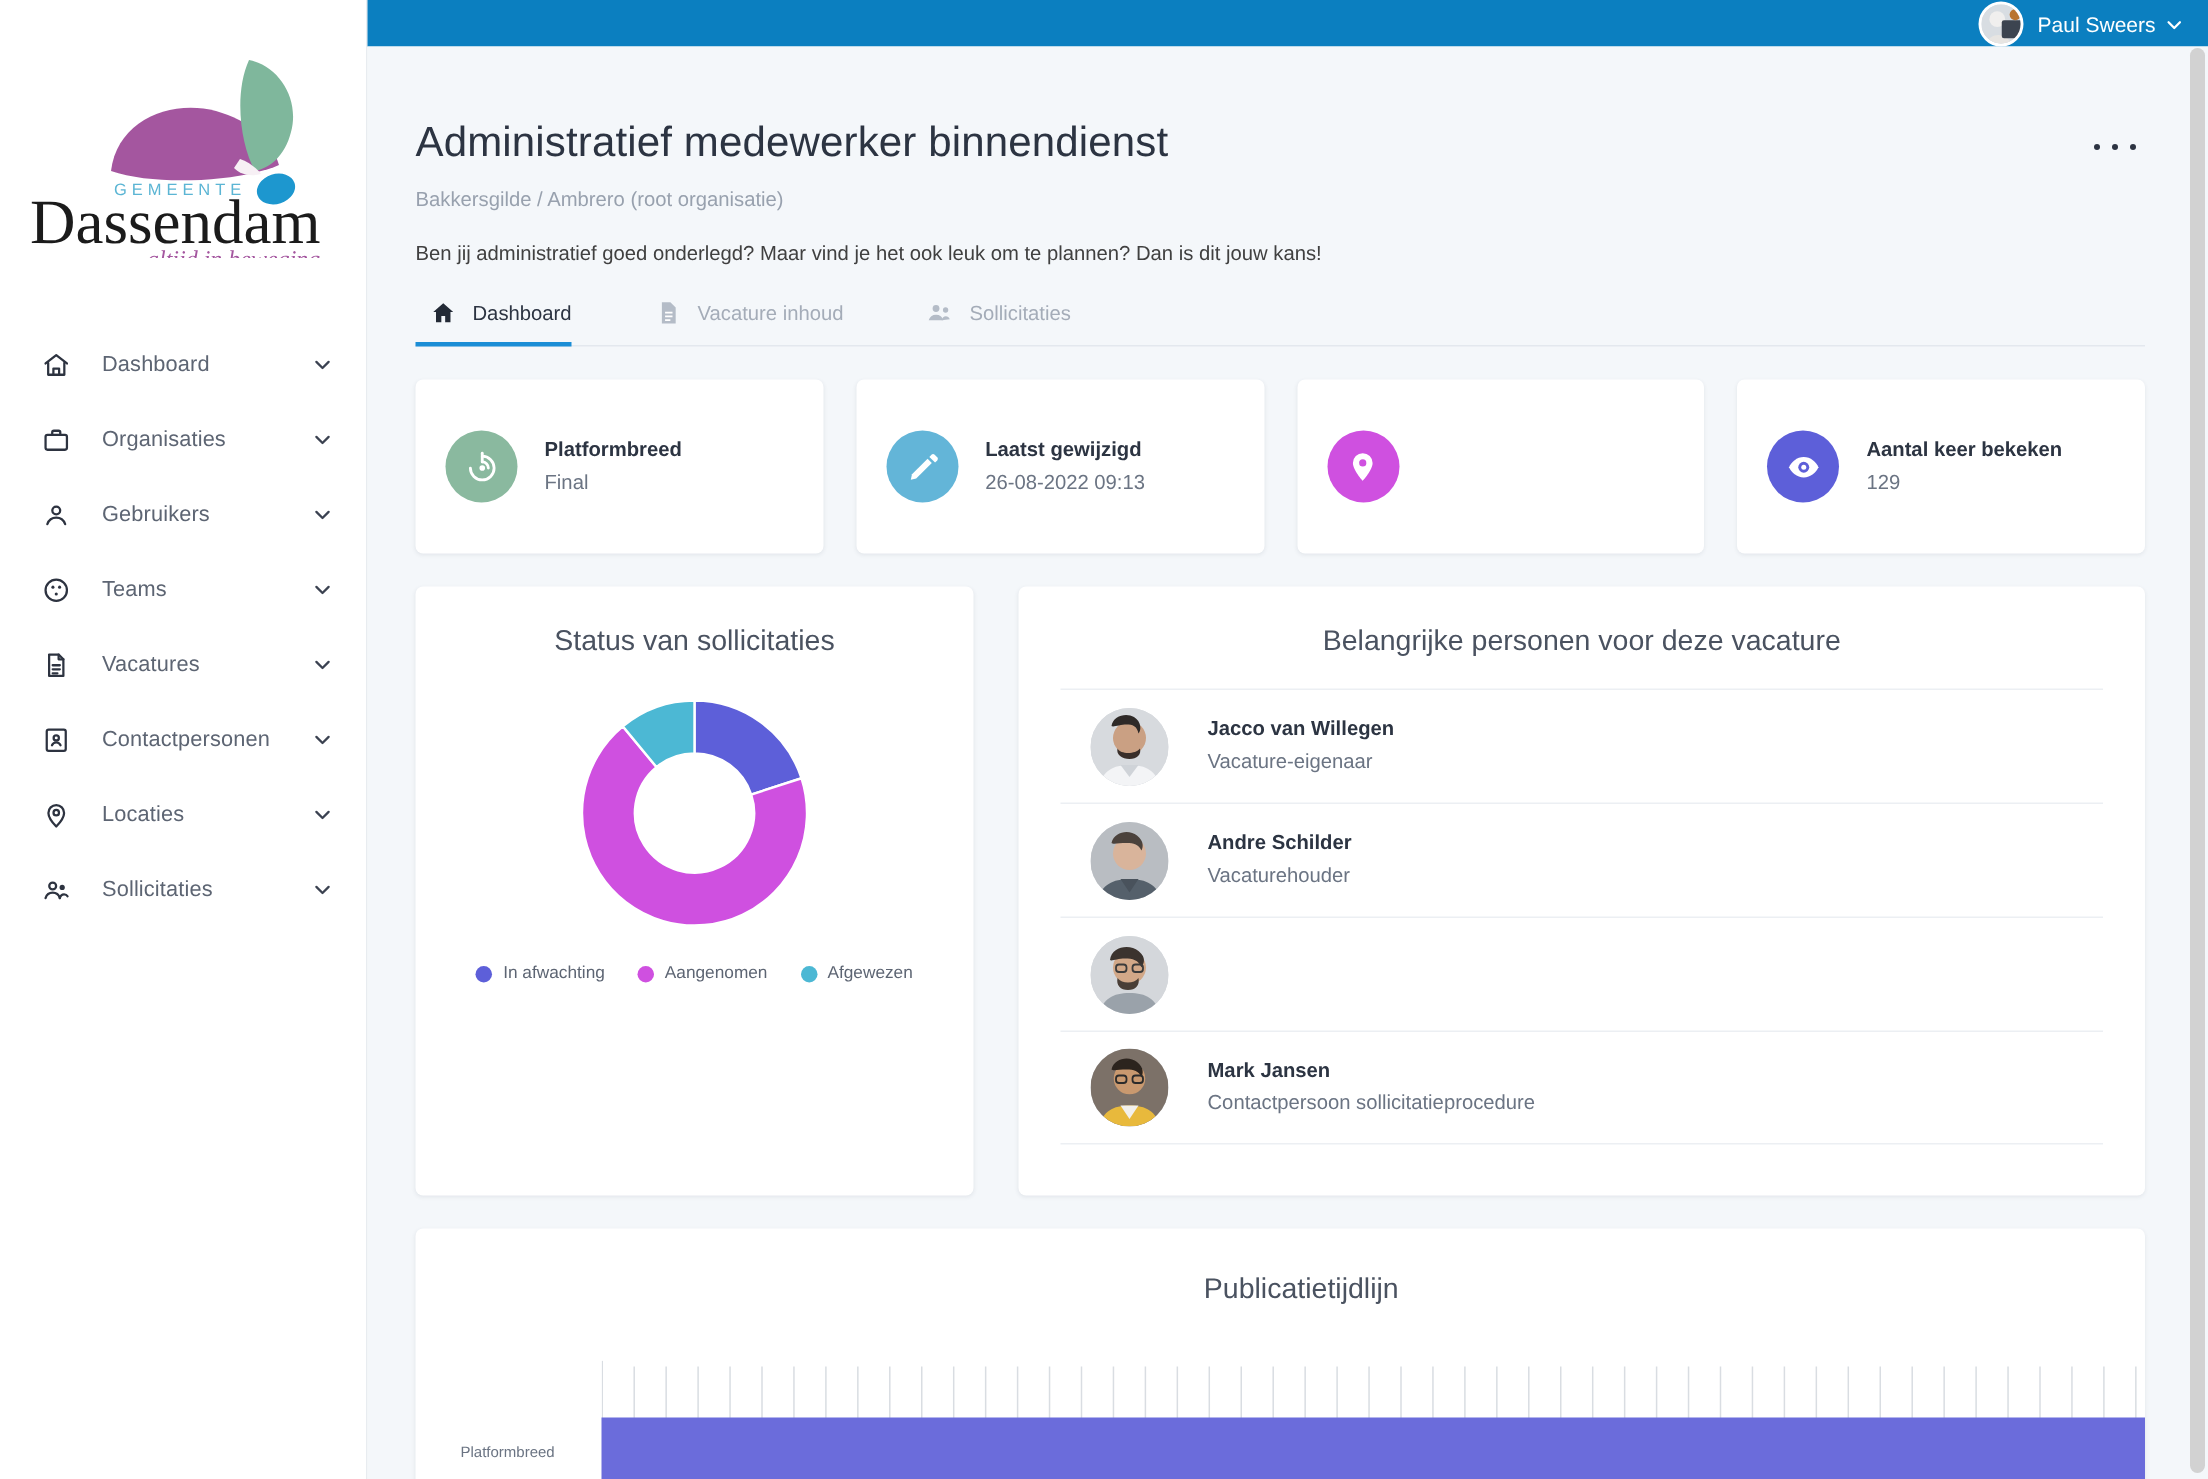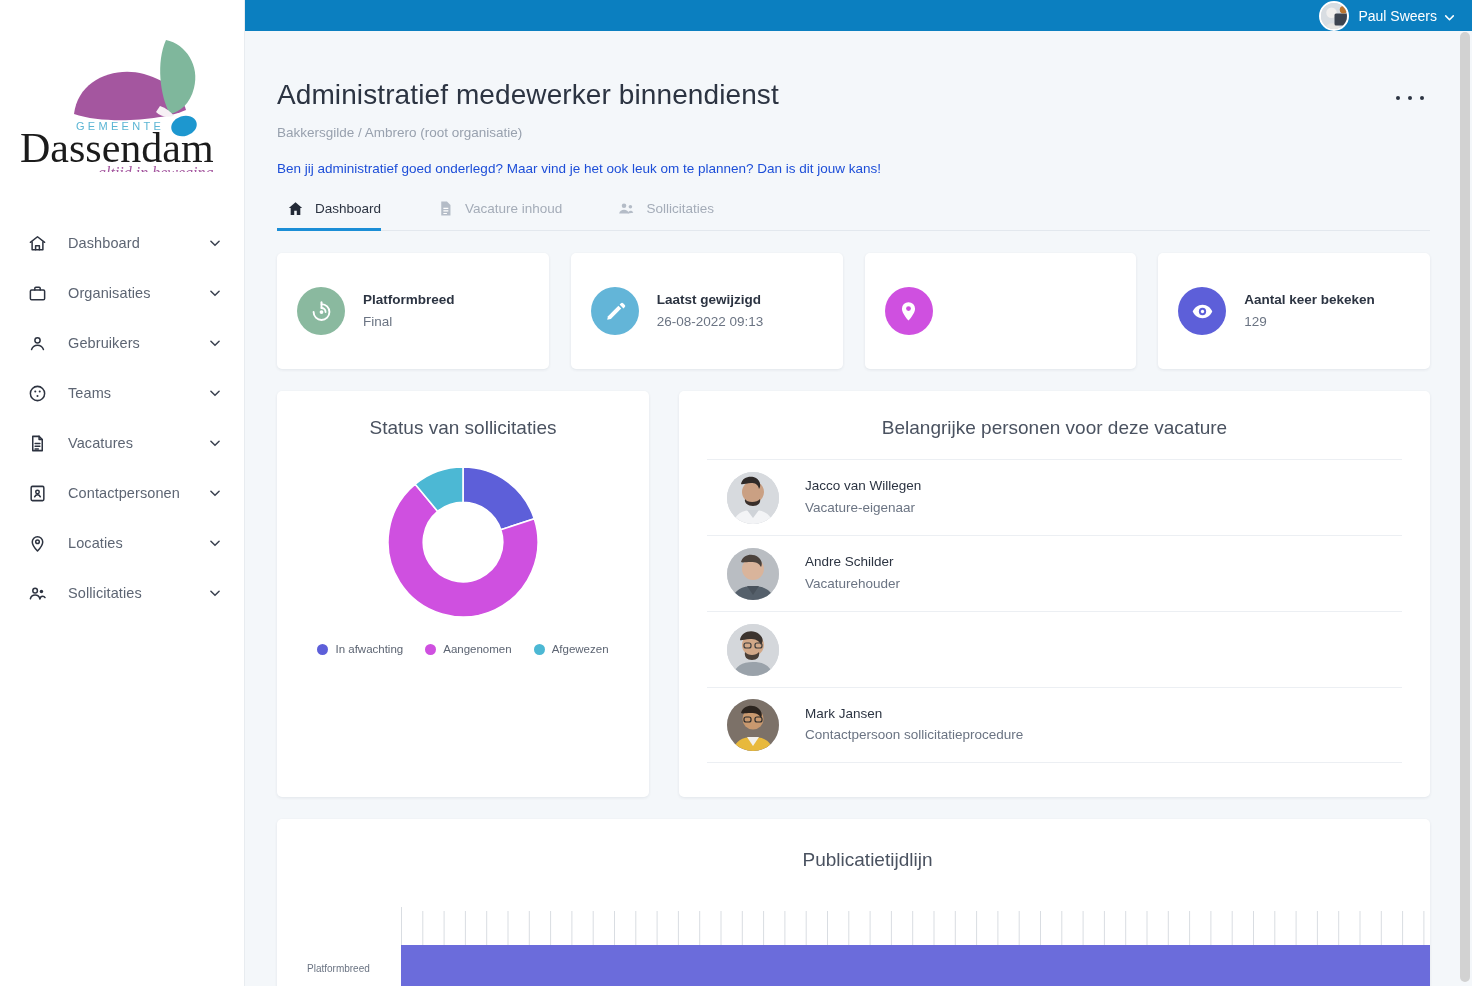--- a/index.html
+++ b/index.html
@@ -79,21 +79,21 @@
   .page-title {
     font-size: 28px; font-weight: 400; color: #2c3442;
     letter-spacing: .1px;
   }
   .breadcrumb {
     margin-top: 14px;
     font-size: 13.5px; color: #98a1ae;
   }
   .page-desc {
     margin-top: 21px;
-    font-size: 13.5px; color: #1d4ed8;
+    font-size: 13.5px; color: #404040;
   }
   .kebab {
     position: absolute; right: 6px; top: 58px;
     width: 28px; height: 18px;
     display: flex; align-items: center; justify-content: space-between;
     cursor: pointer;
   }
   .kebab i { width: 4px; height: 4px; border-radius: 50%; background: #2c3442; display: block; }
 
   
@@ -176,21 +176,21 @@
     cursor: pointer;
   }
   .person:last-child { border-bottom: 1px solid #eceff3; }
   .p-avatar {
     width: 52px; height: 52px; border-radius: 50%;
     flex: 0 0 52px;
     overflow: hidden; position: relative;
     background: #d3d7dc;
     margin-left: 20px; margin-right: 26px;
   }
-  .p-name { font-size: 13.5px; font-weight: normal; color: #2c3442; line-height: 1.6; }
+  .p-name { font-size: 13.5px; font-weight: bold; color: #2c3442; line-height: 1.6; }
   .p-role { font-size: 13.5px; color: #6b7483; line-height: 1.7; }
 
   
   .panel-timeline {
     margin-top: 22px;
     background: #ffffff;
     border-radius: 5px;
     box-shadow: 0 1px 3px rgba(40,55,75,.09);
     height: 200px;
     padding: 30px 0 0 28px;

